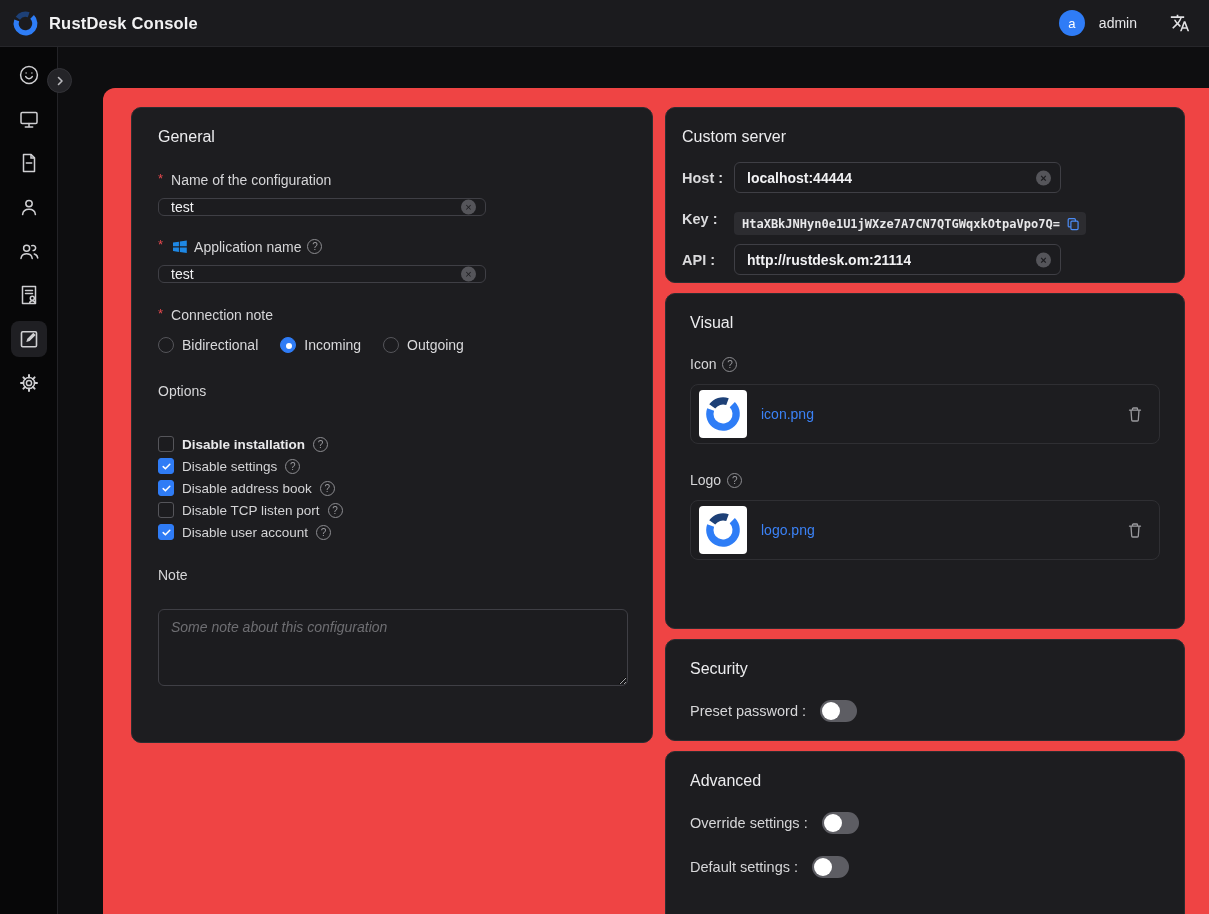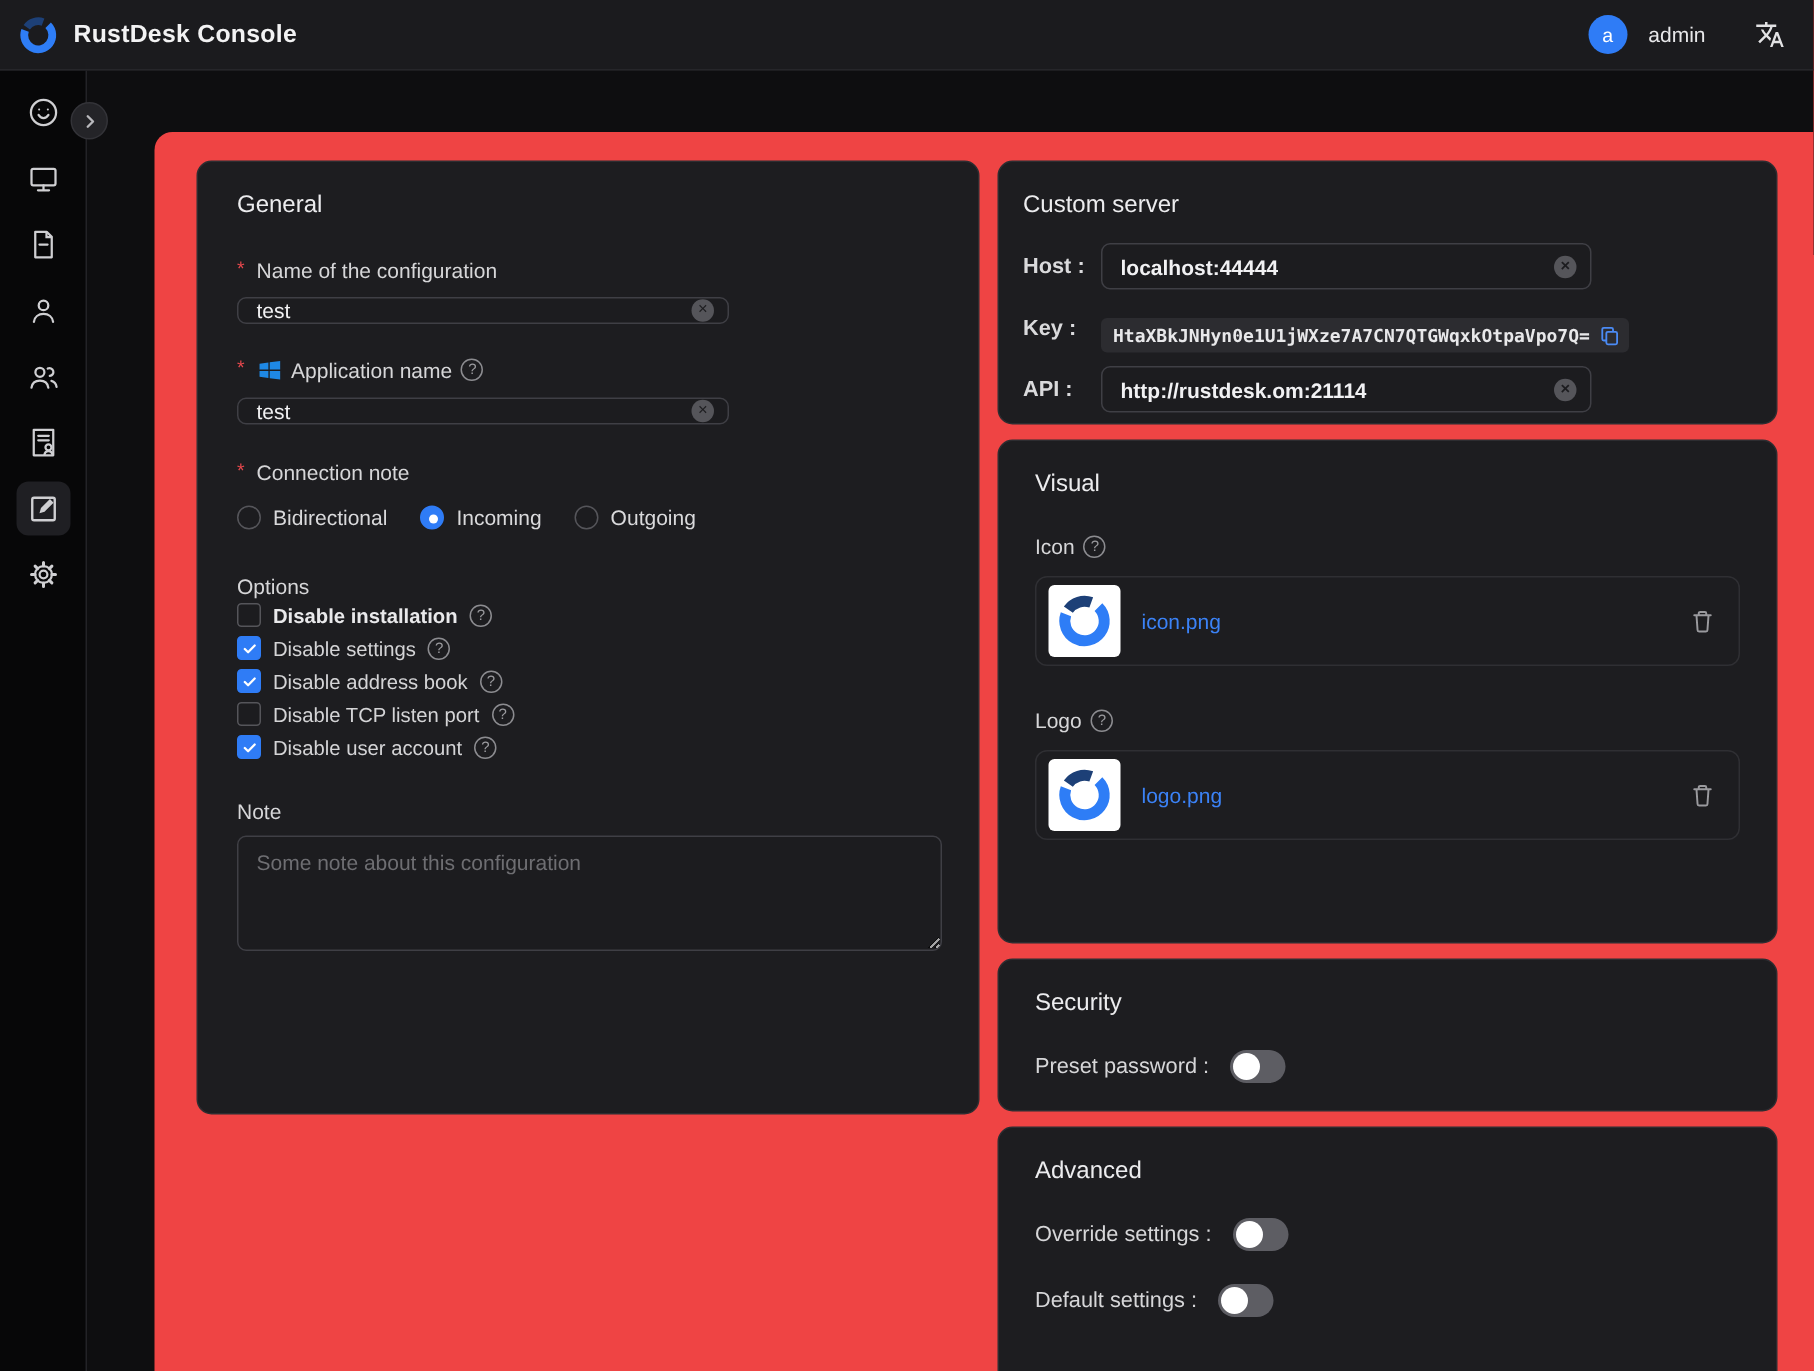--- a/index.html
+++ b/index.html
@@ -74,21 +74,21 @@
     position:relative; width:328px; height:18px; border:1px solid #3f3f45; border-radius:6px;
     background:#1c1c1f; display:flex; align-items:center; padding:0 30px 0 12px;
   }
   .text-input .val { font-size:14px; color:#f1f1f3; white-space:nowrap; overflow:hidden; }
   .clear-ic {
     position:absolute; right:9px; top:50%; transform:translateY(-50%);
     width:15px; height:15px; border-radius:50%; background:#55555a; color:#1c1c1f;
     font-size:11px; line-height:15px; text-align:center; cursor:pointer;
   }
   .mt26{margin-top:26px;} .mt22{margin-top:22px;} .mt24{margin-top:24px;}
-  .mt10{margin-top:10px;} .mt14{margin-top:14px;} .mt18{margin-top:0;} .mt8{margin-top:8px;}
+  .mt10{margin-top:10px;} .mt14{margin-top:14px;} .mt18{margin-top:34px;} .mt8{margin-top:26px;font-style:italic;}
 
   .radio-row { display:flex; align-items:center; gap:22px; }
   .radio-opt { display:flex; align-items:center; gap:8px; cursor:pointer; font-size:14px; color:#d9d9db; }
   .radio {
     width:16px; height:16px; border-radius:50%; background:#1c1c1f; border:1px solid #55555a; position:relative; flex:0 0 auto;
   }
   .radio.selected { background:#2f7cf6; border-color:#2f7cf6; }
   .radio.selected::after {
     content:""; position:absolute; left:5px; top:5px; width:6px; height:6px; border-radius:50%; background:#fff;
   }

